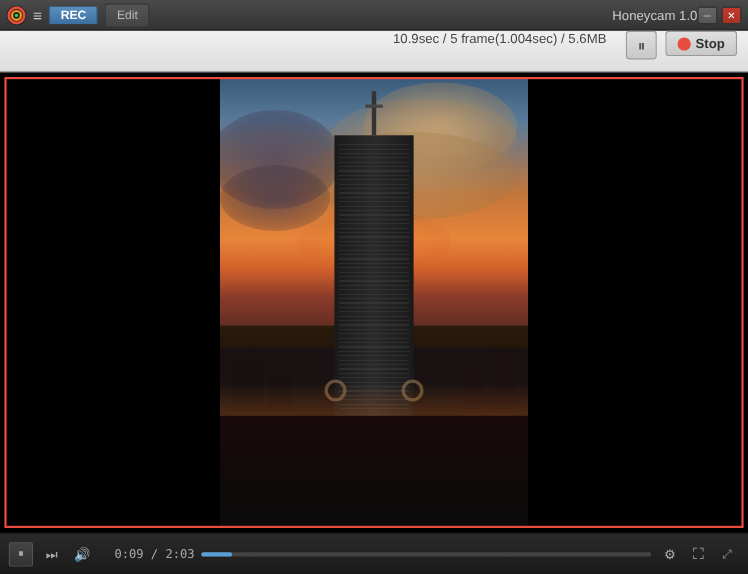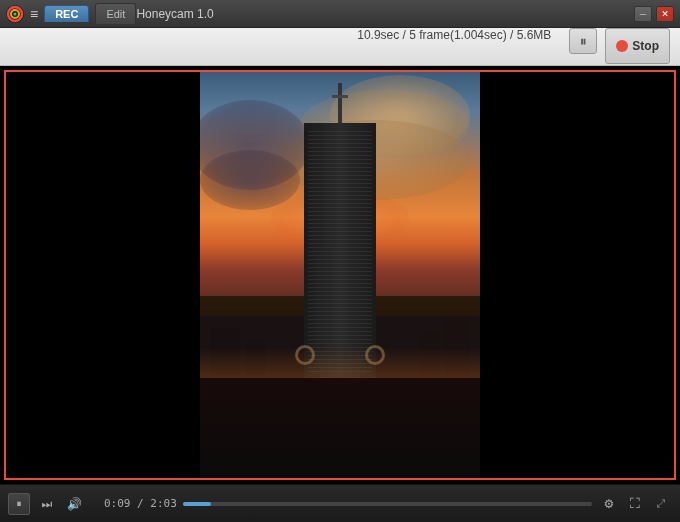--- a/index.html
+++ b/index.html
@@ -54,21 +54,21 @@
       padding: 4px 10px;
       border-radius: 3px 3px 0 0;
       border: 1px solid #333;
       border-bottom: none;
       cursor: pointer;
     }
     .title-text {
       color: #ccc;
       font-size: 12px;
       flex: 1;
-      text-align: left;
+      text-align: right;
     }
     .window-controls {
       display: flex;
       gap: 4px;
     }
     .win-btn {
       width: 18px;
       height: 16px;
       background: linear-gradient(to bottom, #666, #555);
       border: 1px solid #333;
@@ -108,21 +108,21 @@
       border: 1px solid #999;
       border-radius: 3px;
       cursor: pointer;
       display: flex;
       align-items: center;
       justify-content: center;
       color: #555;
       font-size: 14px;
     }
     .stop-btn {
-      height: 36px;
+      height: 23px;
       background: linear-gradient(to bottom, #e0e0e0, #c8c8c8);
       border: 1px solid #999;
       border-radius: 3px;
       cursor: pointer;
       display: flex;
       align-items: center;
       gap: 4px;
       padding: 0 10px;
       color: #333;
       font-size: 12px;

